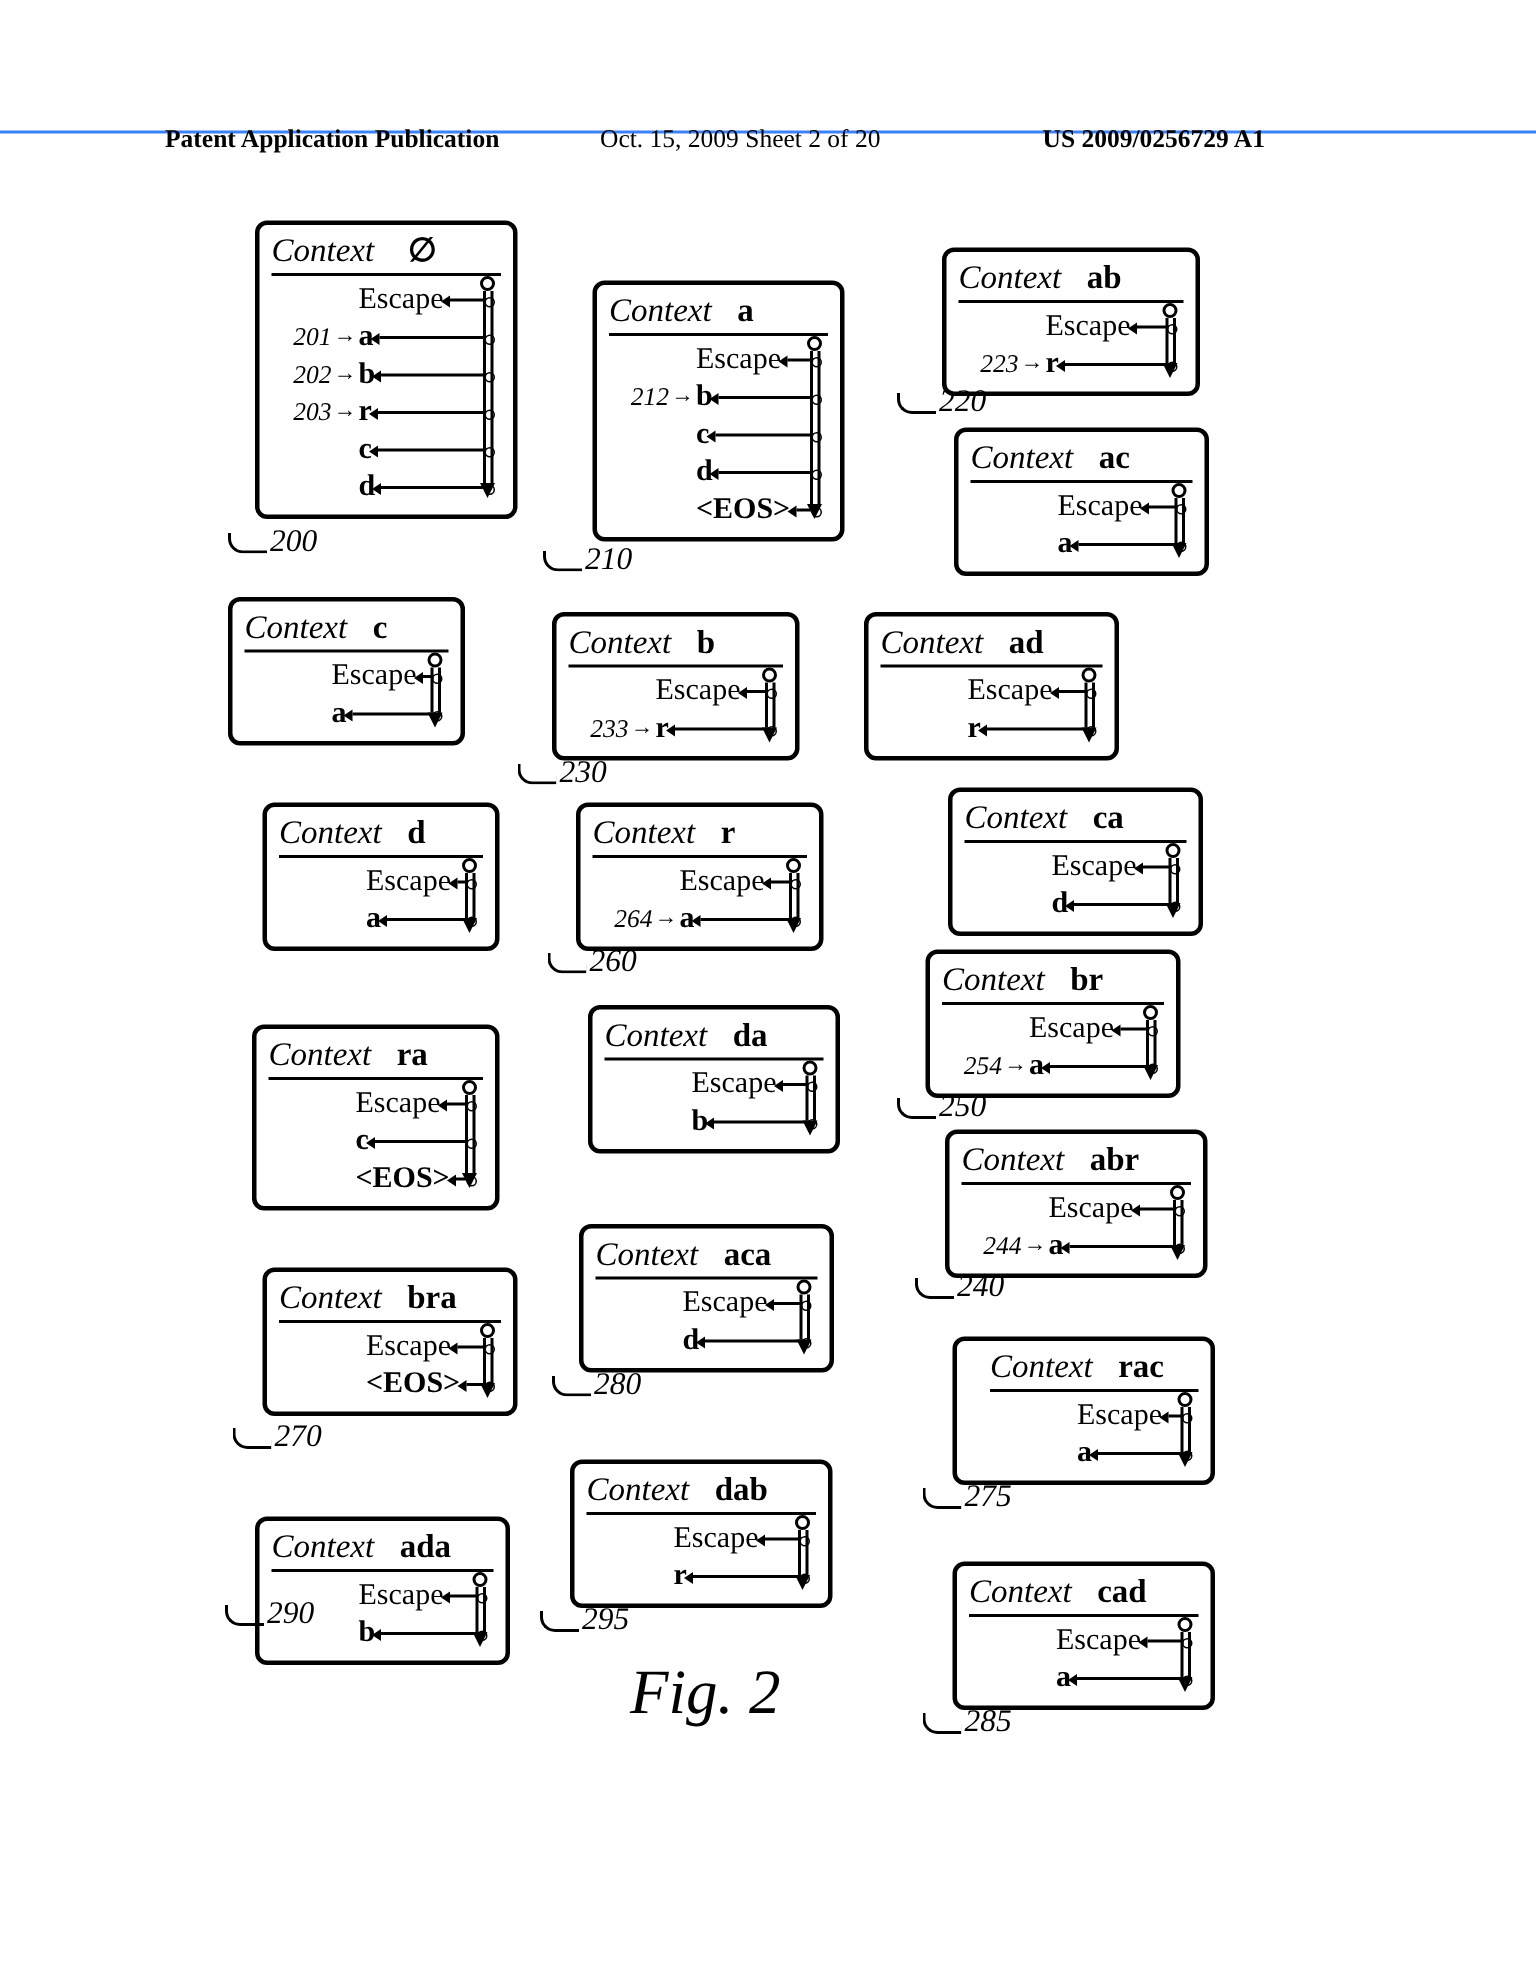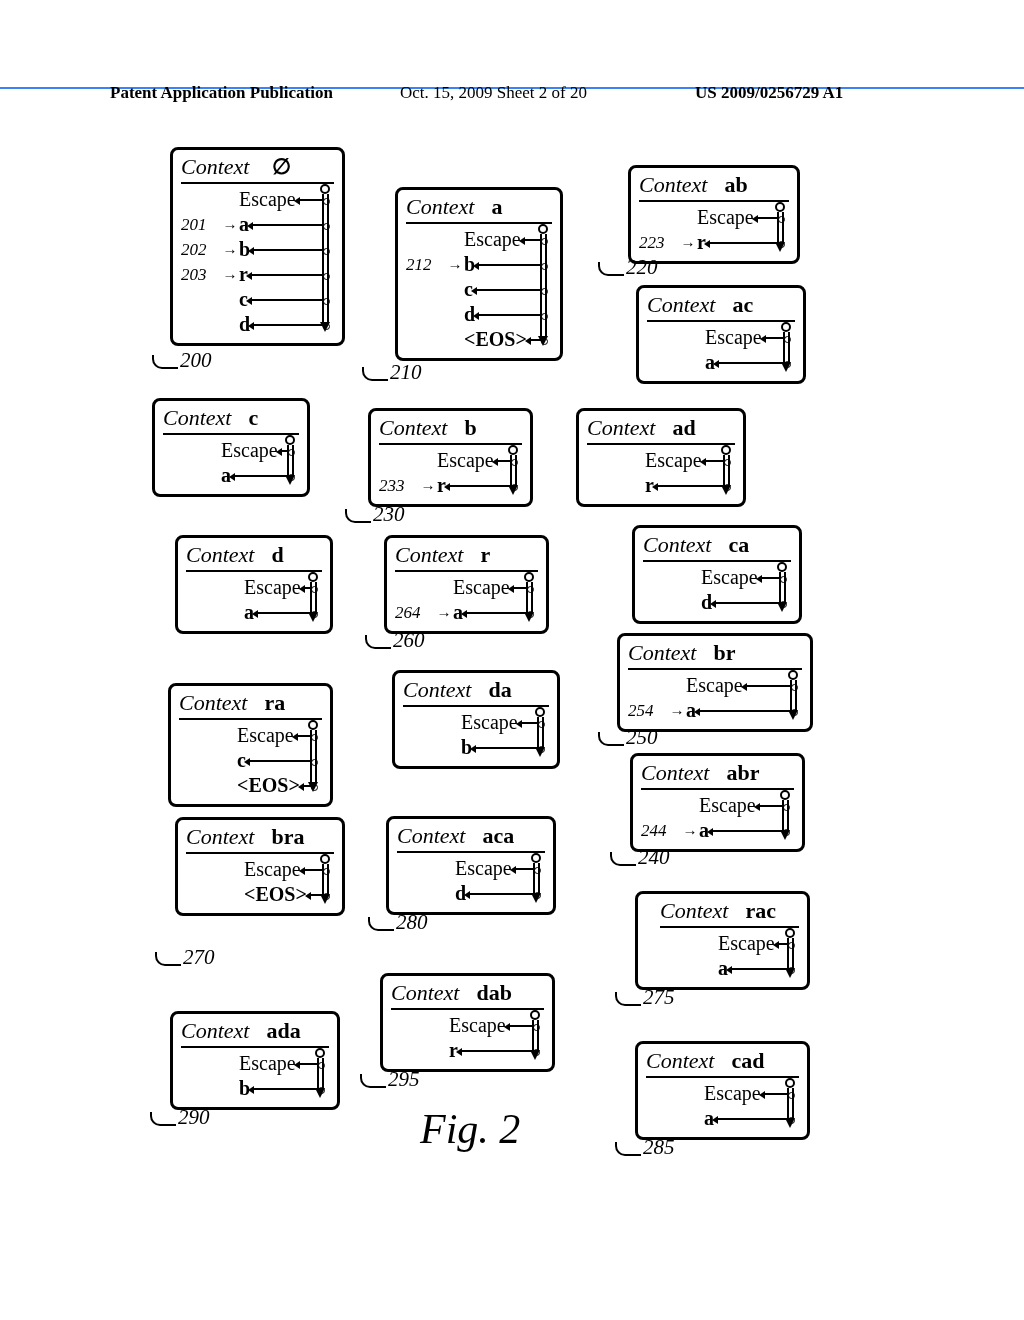--- a/index.html
+++ b/index.html
@@ -44,20 +44,21 @@
   .ctx .row {
     display: flex;
     align-items: center;
     font-size: 20px;
     line-height: 1.25;
   }
   .ctx .row .num {
     font-style: italic;
     font-size: 17px;
     width: 40px;
+    text-align: right;
   }
   .ctx .row .arrow-s {
     font-size: 15px;
     width: 18px;
     text-align: center;
   }
   .ctx .row .sym {
     font-weight: bold;
     flex: 0 0 auto;
   }
@@ -399,21 +400,21 @@
       </div>
     <div class="pin-wrap">
         <div class="pin">
           <div class="head"></div>
           <div class="shaft" style="height:30px"></div>
           <div class="tip"></div>
         </div>
       </div>
   </div>
 
-  <div class="ctx" style="left:617px; top:493px; width:196px;">
+  <div class="ctx" style="left:617px; top:493px; width:170px;">
     <div class="title"><span>Context</span>&nbsp;&nbsp;<span class="cname">br</span></div>
     <div class="row">
         <span class="num"></span>
         <span class="arrow-s"></span>
         <span class="sym" style="font-weight:normal">Escape</span>
         <span class="link"></span>
       </div>
     <div class="row">
         <span class="num">254</span>
         <span class="arrow-s">→</span>
@@ -499,21 +500,21 @@
     <div class="pin-wrap">
         <div class="pin">
           <div class="head"></div>
           <div class="shaft" style="height:30px"></div>
           <div class="tip"></div>
         </div>
       </div>
   </div>
   <div class="ref" style="left:610px; top:705px;"><span class="lead"></span><span>240</span></div>
 
-  <div class="ctx" style="left:175px; top:677px; width:170px;">
+  <div class="ctx" style="left:175px; top:705px; width:170px;">
     <div class="title"><span>Context</span>&nbsp;&nbsp;<span class="cname">bra</span></div>
     <div class="row">
         <span class="num"></span>
         <span class="arrow-s"></span>
         <span class="sym" style="font-weight:normal">Escape</span>
         <span class="link"></span>
       </div>
     <div class="row">
         <span class="num"></span>
         <span class="arrow-s"></span>
@@ -593,21 +594,21 @@
         <span class="link"></span>
       </div>
     <div class="pin-wrap">
         <div class="pin">
           <div class="head"></div>
           <div class="shaft" style="height:30px"></div>
           <div class="tip"></div>
         </div>
       </div>
   </div>
-  <div class="ref" style="left:150px; top:965px;"><span class="lead"></span><span>290</span></div>
+  <div class="ref" style="left:150px; top:923px;"><span class="lead"></span><span>290</span></div>
 
   <div class="ctx" style="left:380px; top:833px; width:175px;">
     <div class="title"><span>Context</span>&nbsp;&nbsp;<span class="cname">dab</span></div>
     <div class="row">
         <span class="num"></span>
         <span class="arrow-s"></span>
         <span class="sym" style="font-weight:normal">Escape</span>
         <span class="link"></span>
       </div>
     <div class="row">

